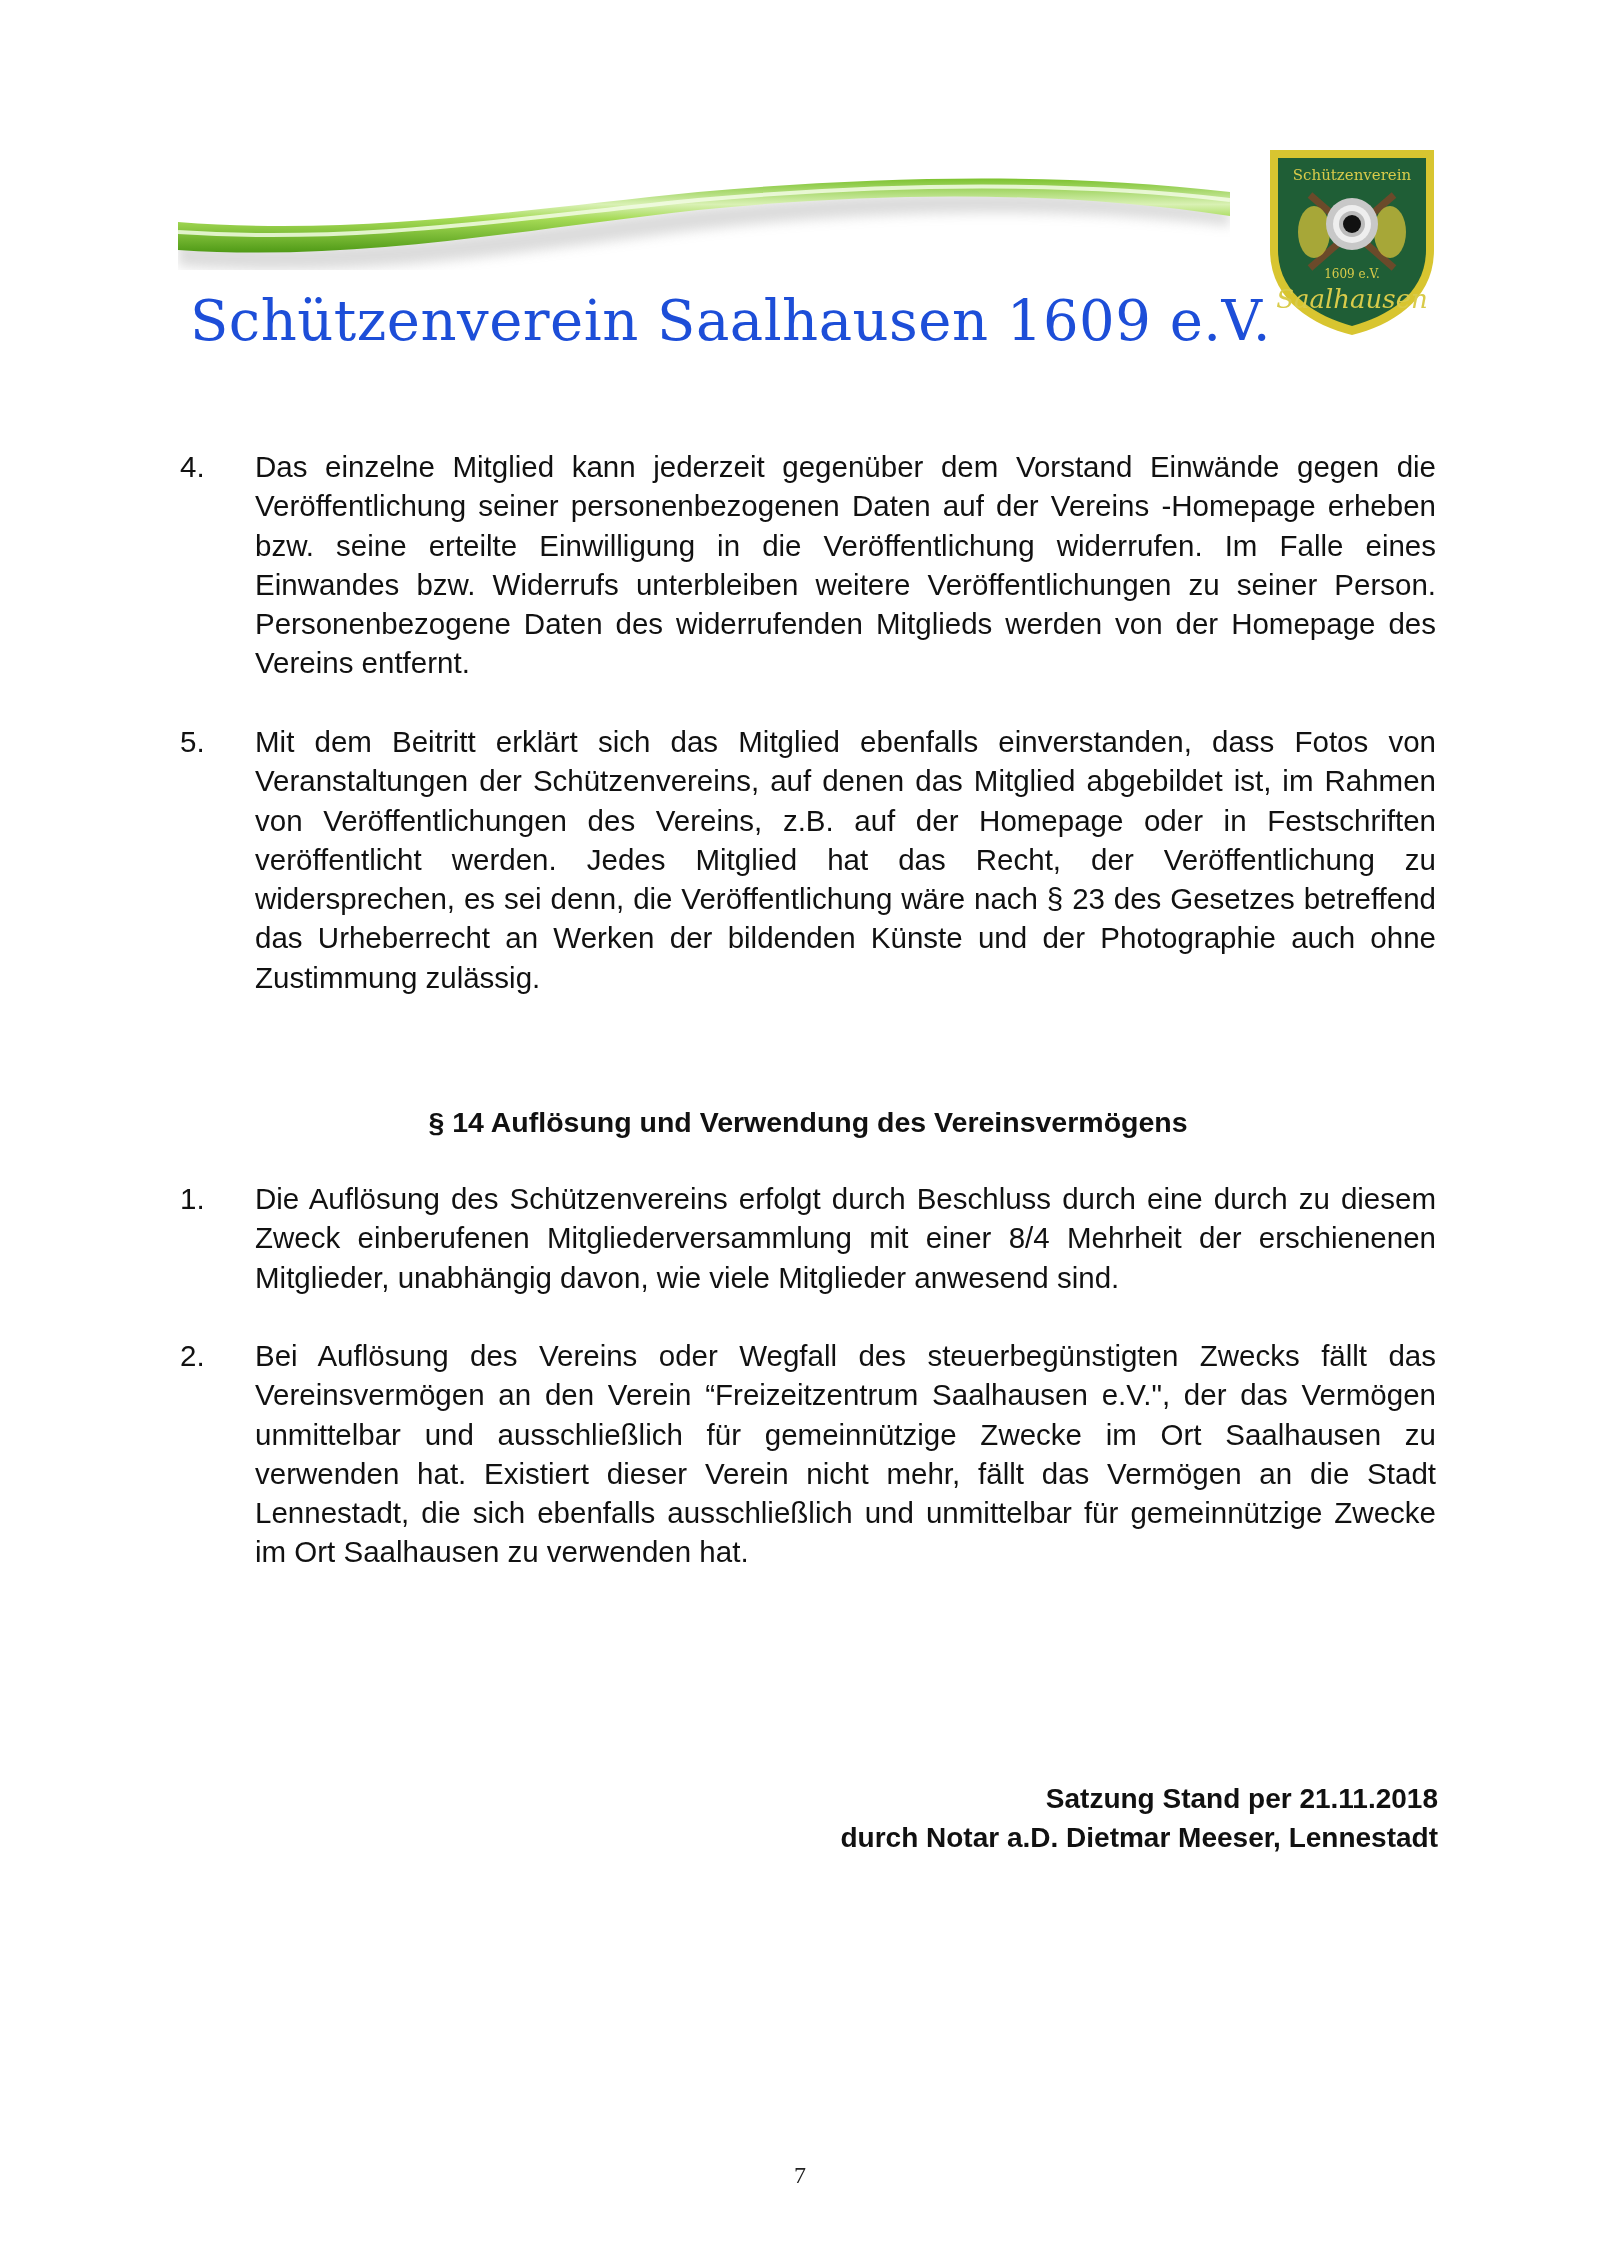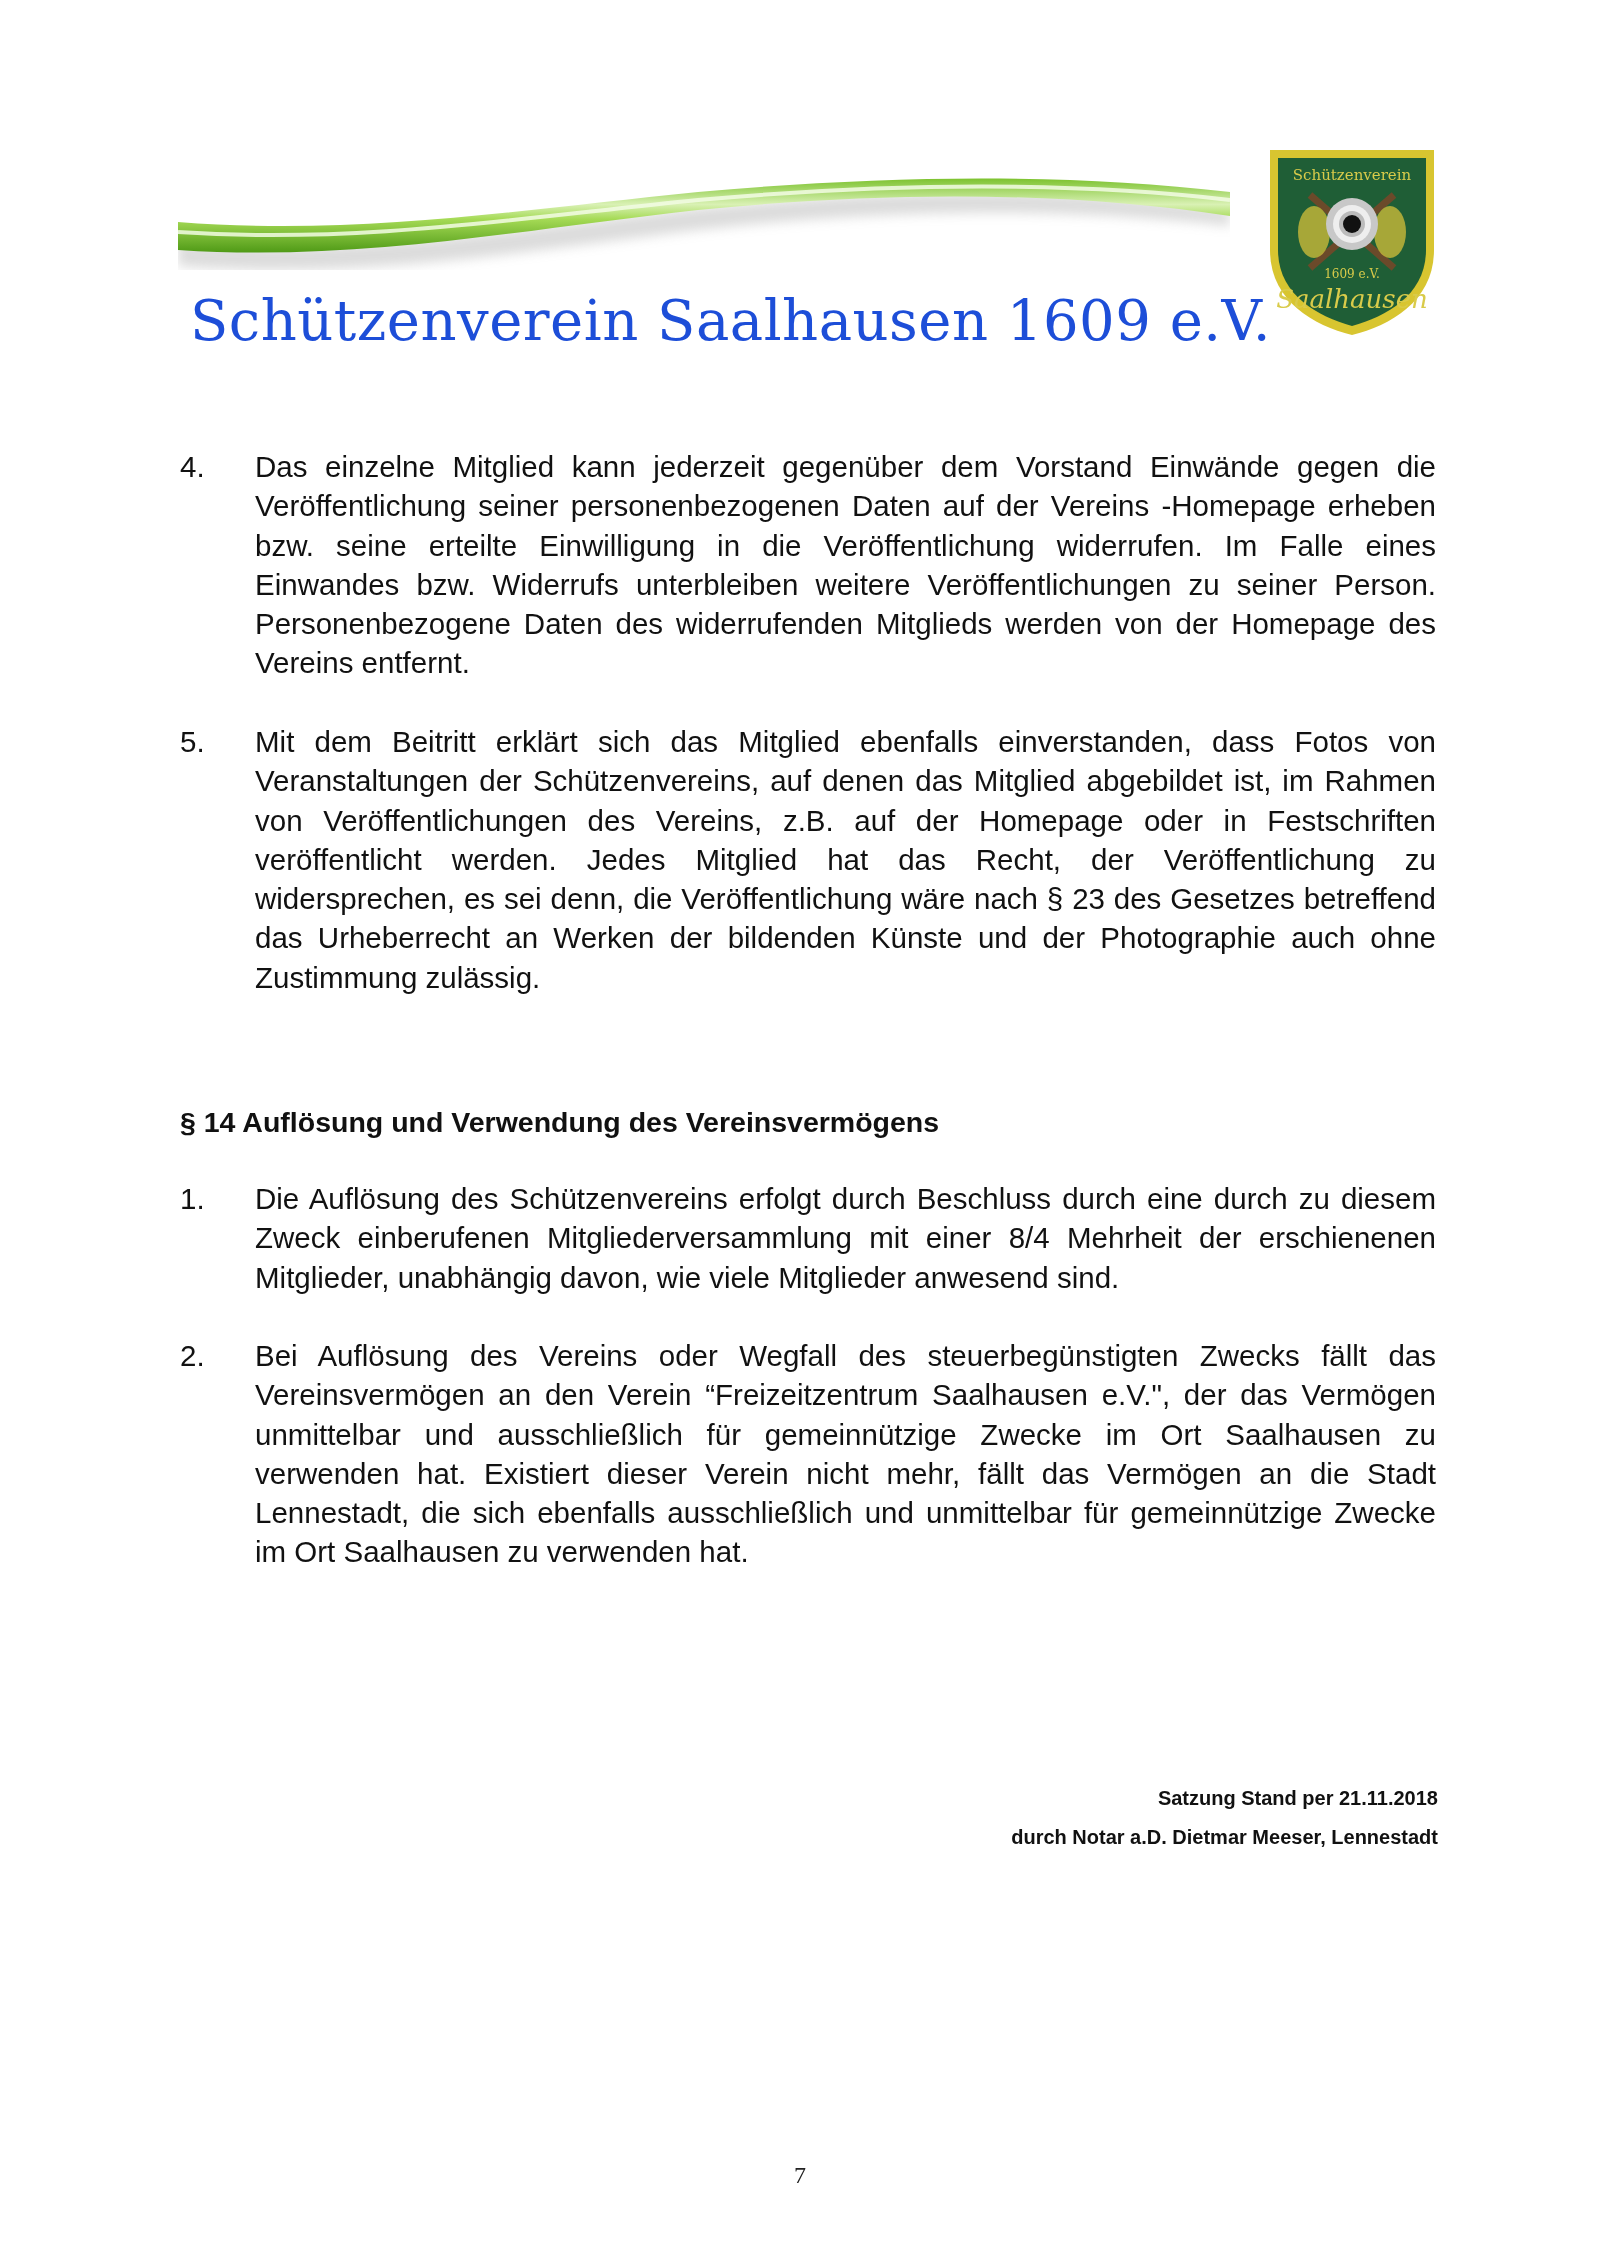--- a/index.html
+++ b/index.html
@@ -19,28 +19,29 @@
     font-family: "Liberation Sans", sans-serif;
     font-size: 29.5px; line-height: 39.3px; color: #111;
     text-align: justify; text-align-last: left;
   }
   .item { position: absolute; left: 180px; width: 1256px; }
   .item .num { position: absolute; left: 0; top: 0; }
   .item .txt { margin-left: 75px; }
 
   .section-heading {
     position: absolute; left: 180px; width: 1256px; top: 1106px;
+    text-align: center;
     font-family: "Liberation Sans", sans-serif; font-weight: bold;
     font-size: 28.5px; color: #111;
   }
 
   .signature {
     position: absolute; right: 162px; top: 1779px; text-align: right;
     font-family: "Liberation Sans", sans-serif; font-weight: bold;
-    font-size: 20px; line-height: 39px; color: #111;
+    font-size: 28px; line-height: 39px; color: #111;
   }
   .page-number {
     position: absolute; left: 0; width: 1600px; top: 2162px; text-align: center;
     font-family: "Liberation Serif", serif; font-size: 24px; color: #222;
   }
 </style>
 </head>
 <body>
 
 <div class="page">

